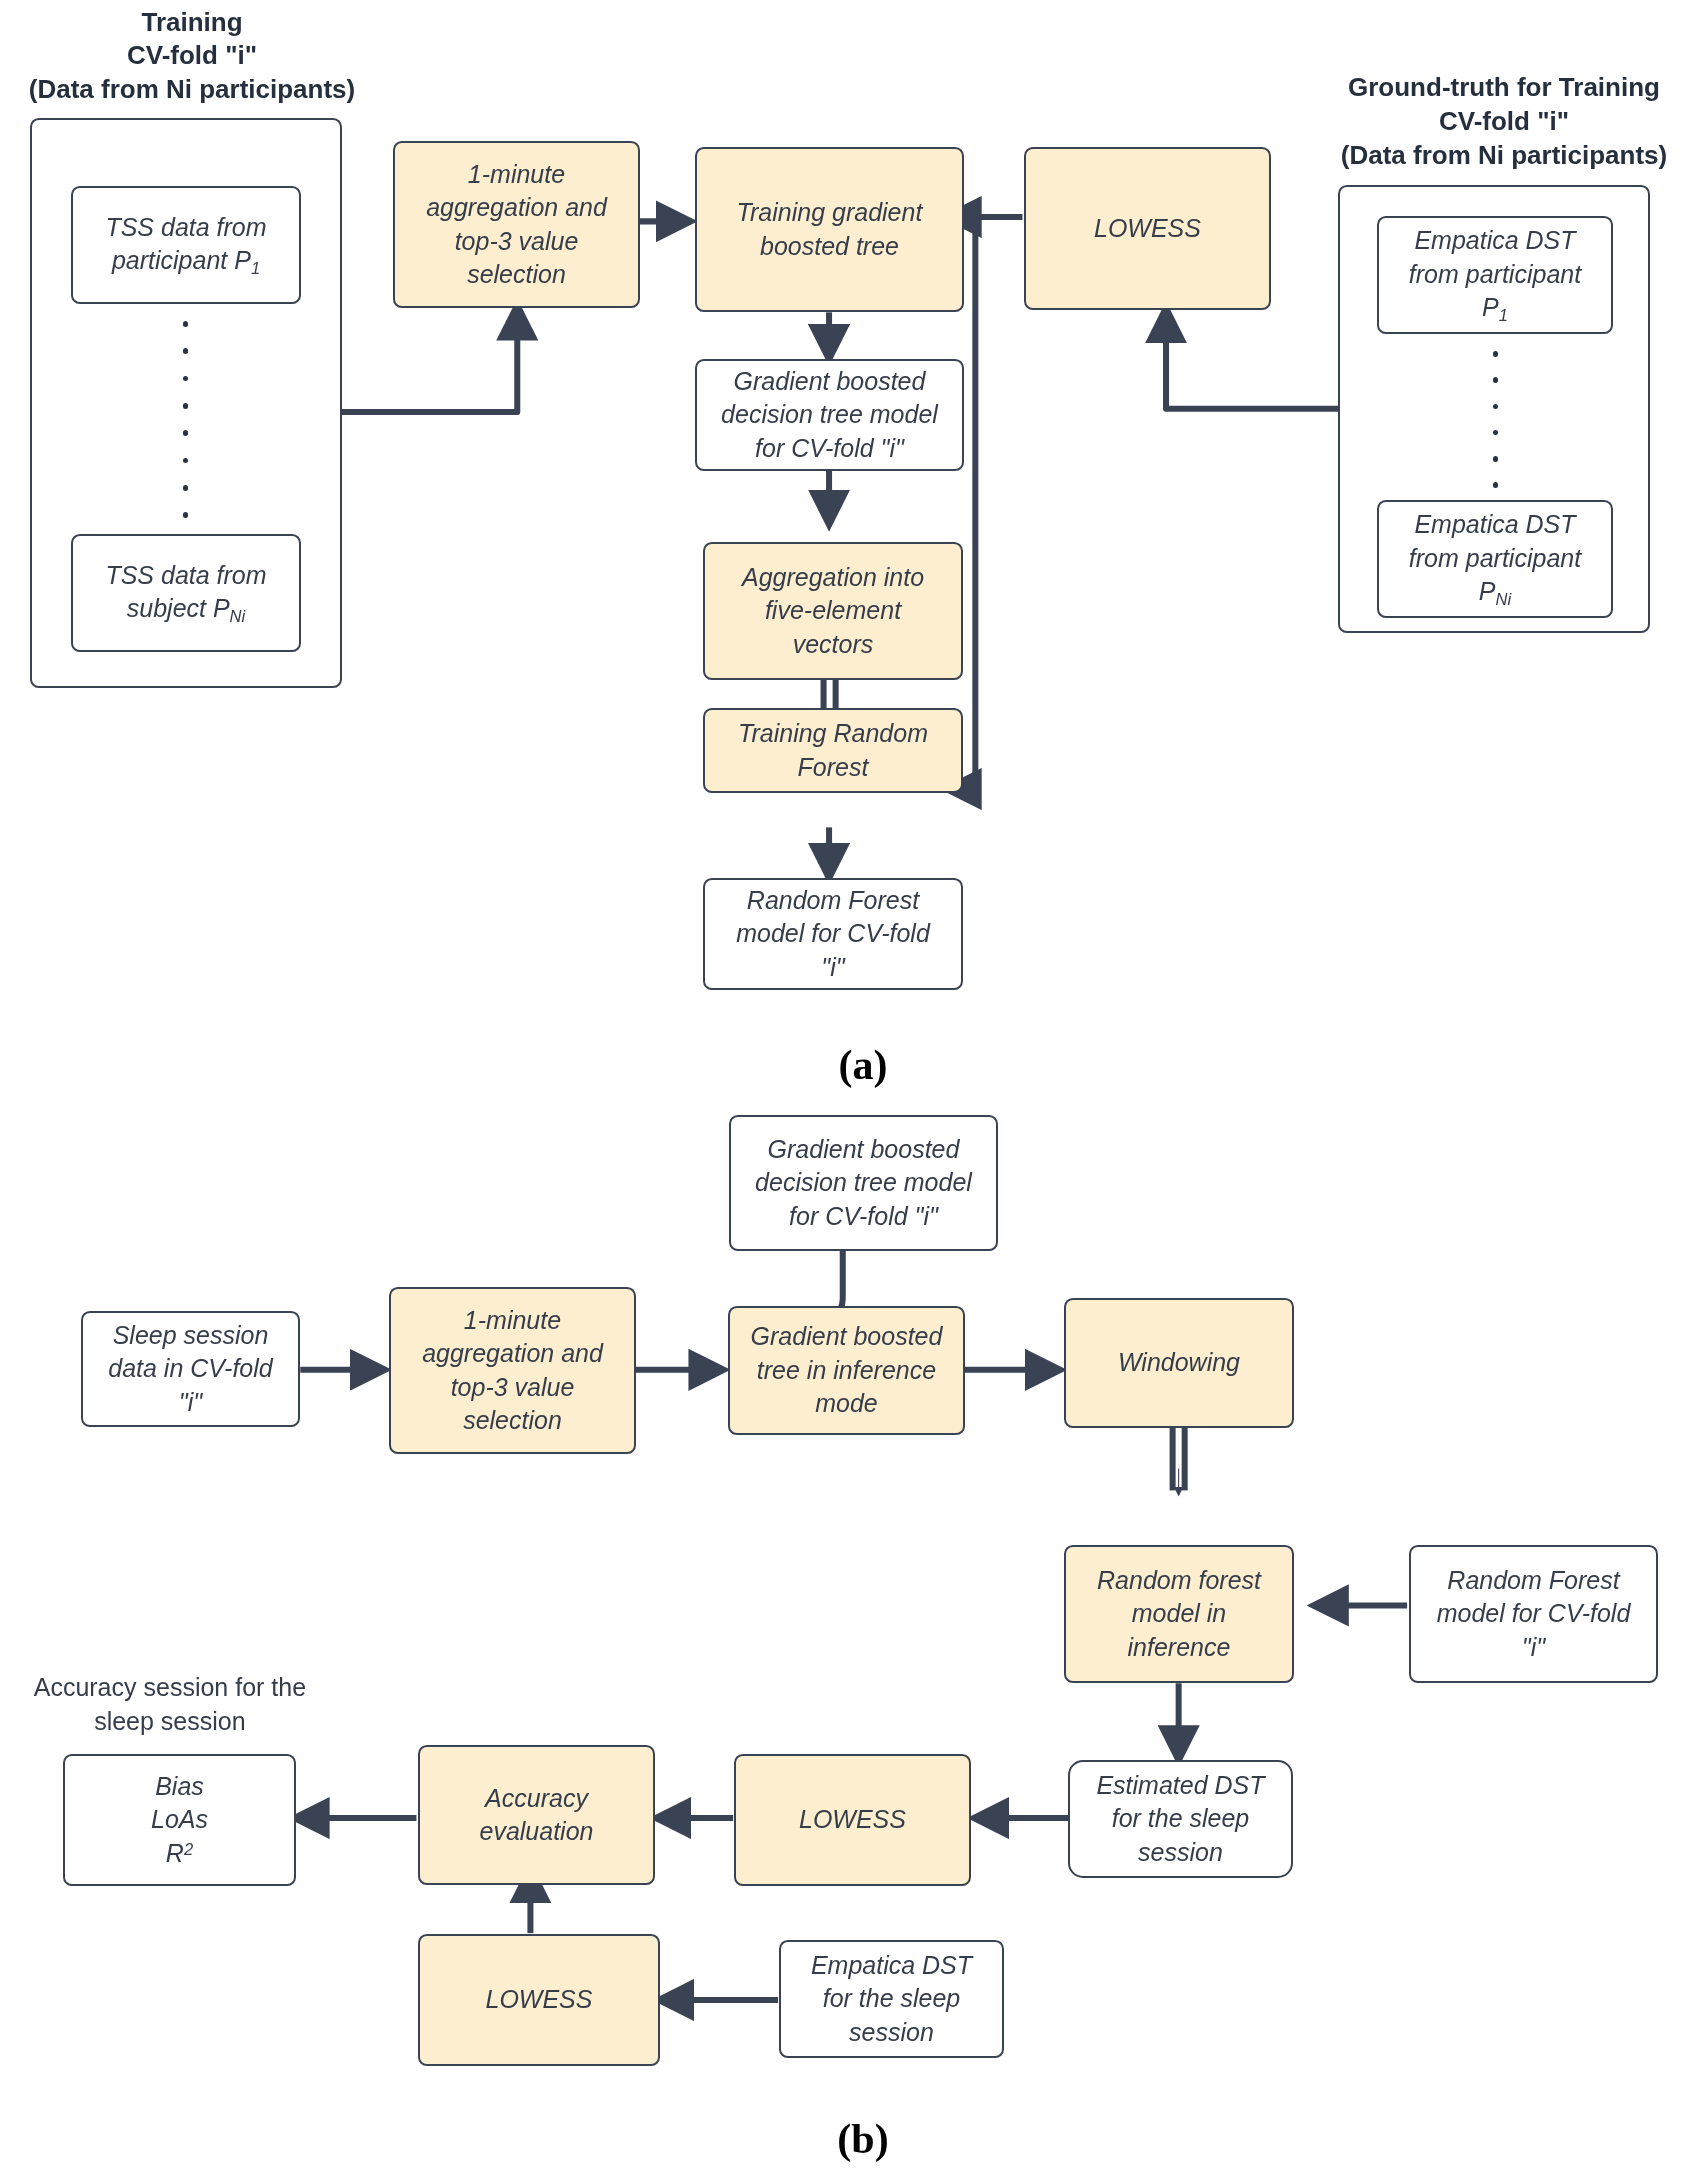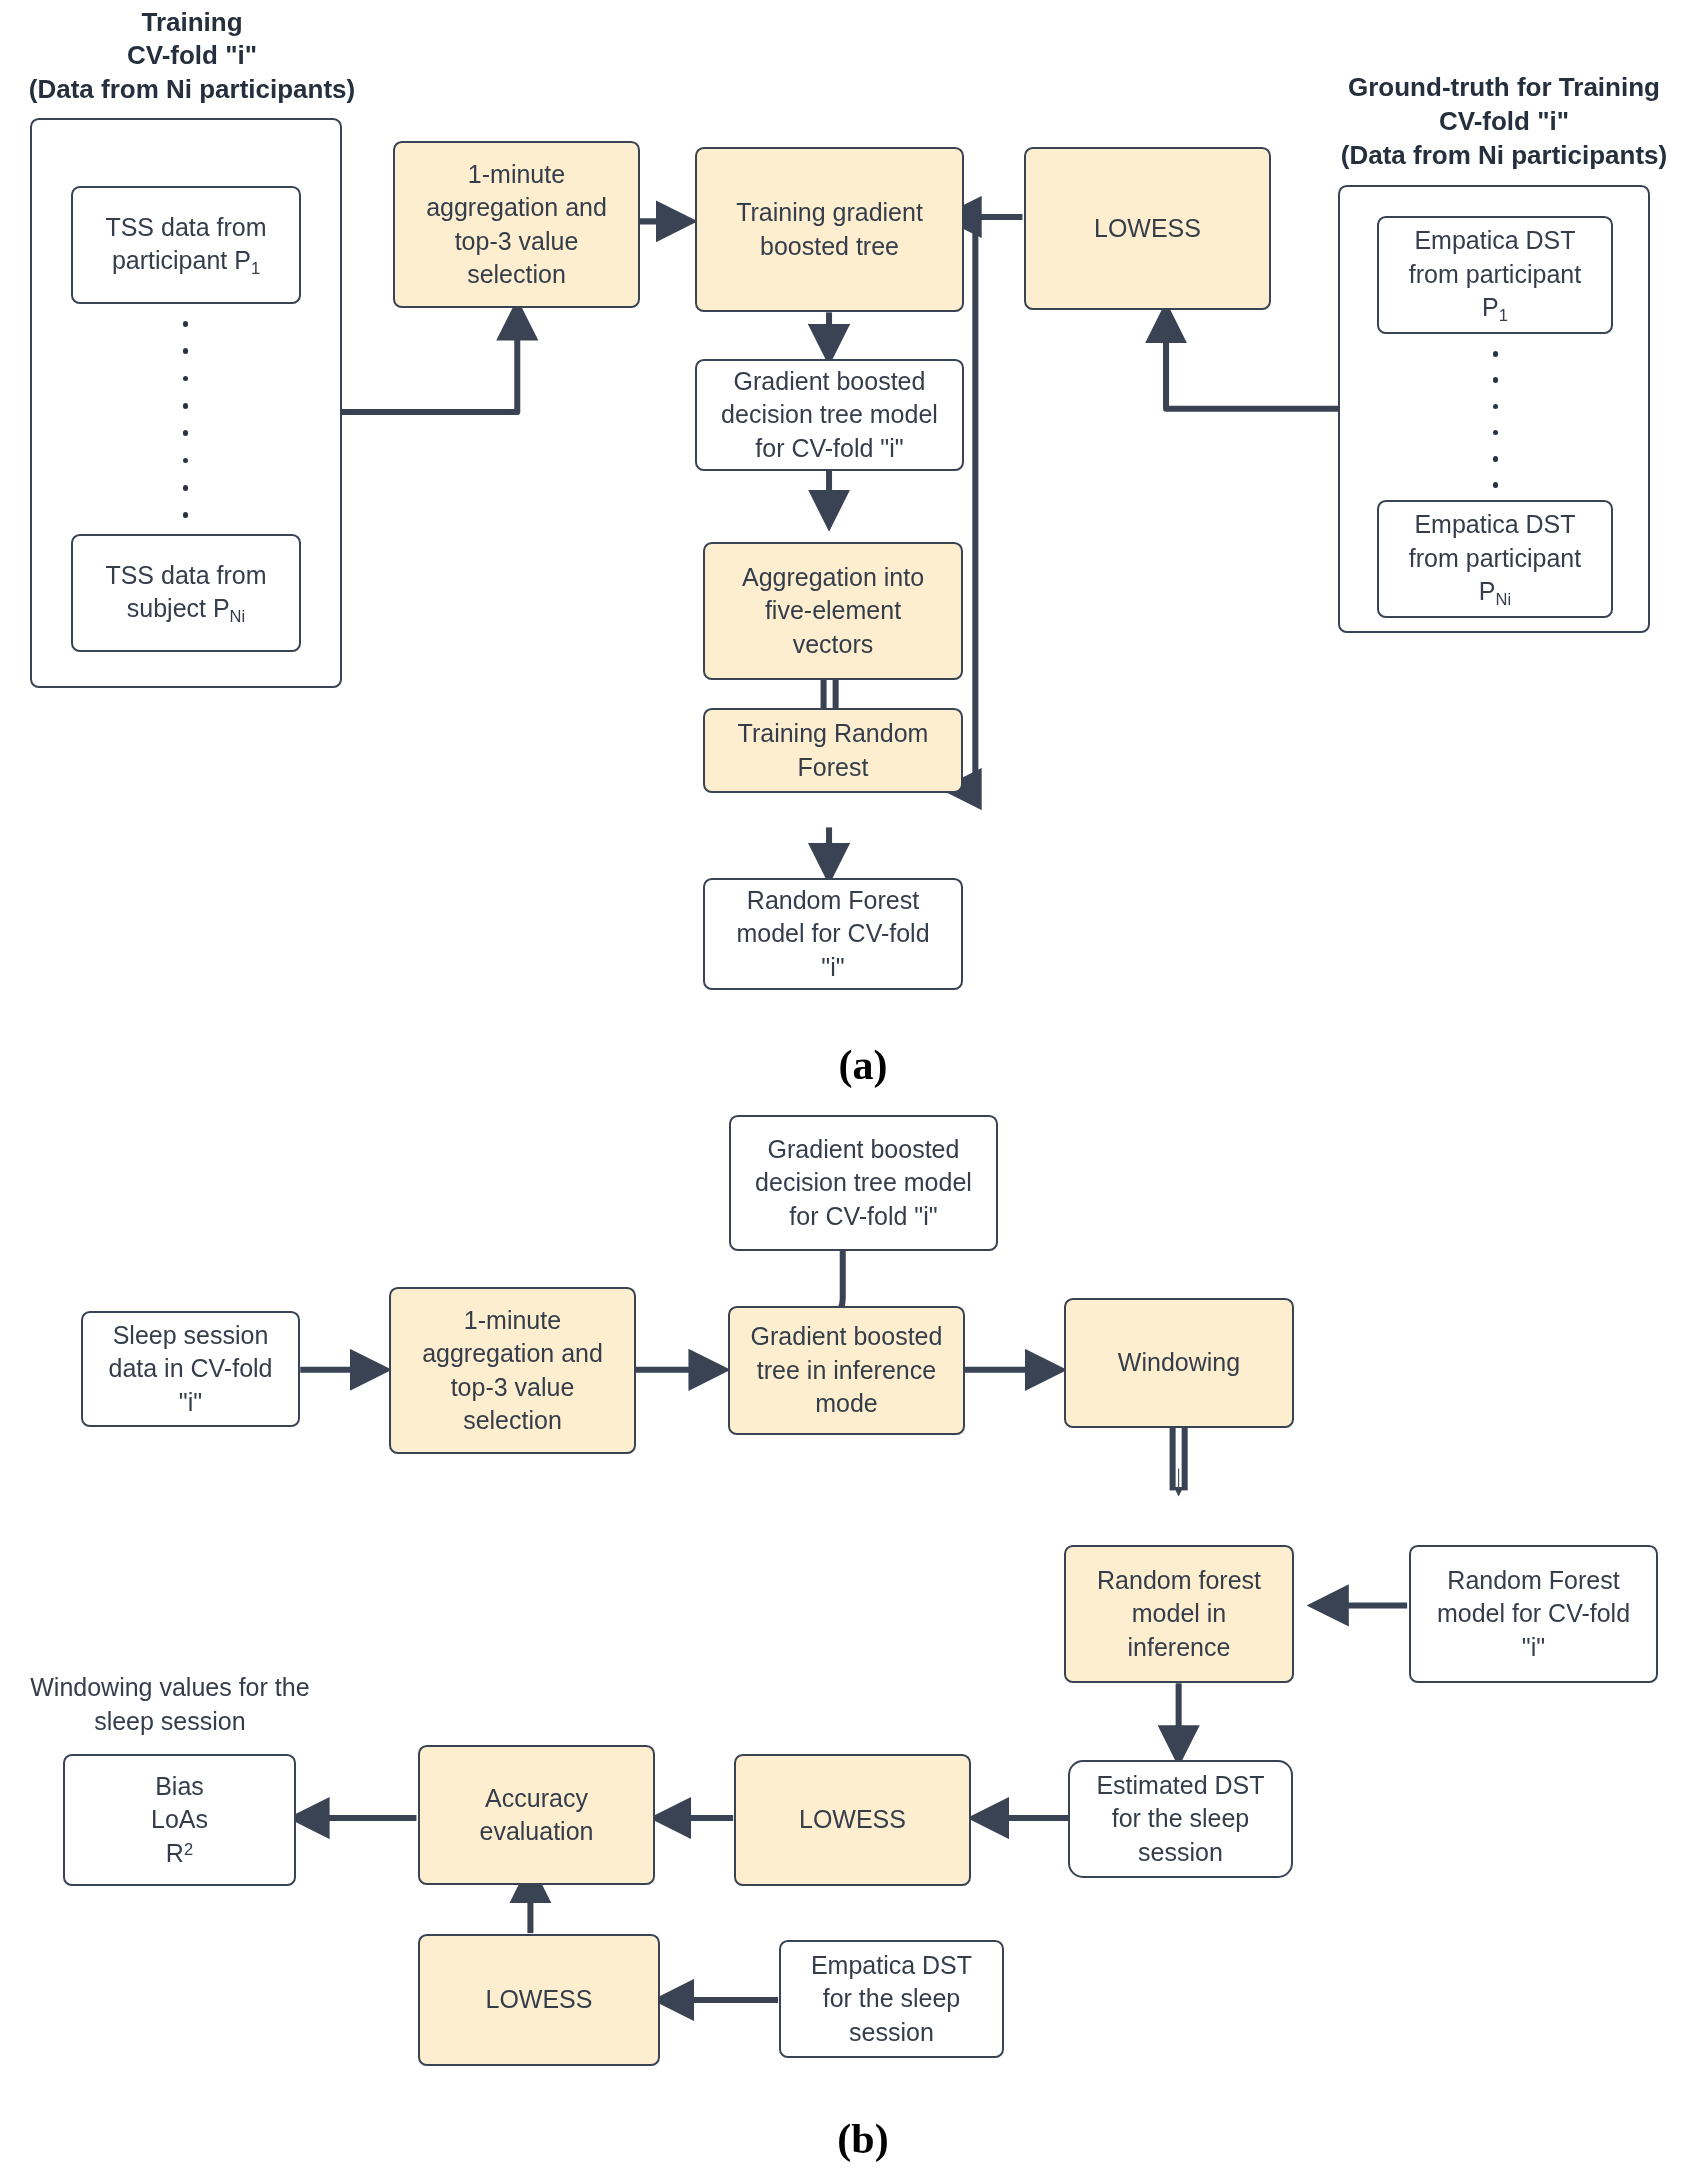--- a/index.html
+++ b/index.html
@@ -1,21 +1,21 @@
 <!DOCTYPE html>
 <html style="font-size:8.8px"><head>
 <meta charset="utf-8">
 <style>
   html,body{margin:0;padding:0;background:#ffffff;}
   body{font-family:"Liberation Sans",sans-serif;}
   #root{position:relative;width:1697px;height:2183px;background:#ffffff;overflow:hidden;}
   svg.layer{position:absolute;left:0;top:0;width:1697px;height:2183px;}
   .node{position:absolute;box-sizing:border-box;display:flex;align-items:center;justify-content:center;
         text-align:center;border:2.7px solid #3a4354;border-radius:8.8px;background:#ffffff;
-        color:#353c4a;font-size:25px;line-height:1.34;padding:3.3px 5.5px;}
+        color:#353c4a;font-size:25px;line-height:1.34;padding:3.3px 5.5px;font-style:italic;}
   .node.accent{background:#fdeecf;}
   .container-box{position:absolute;box-sizing:border-box;border:2.7px solid #3a4354;border-radius:8.8px;background:#ffffff;}
   .grouptitle{position:absolute;text-align:center;font-weight:bold;color:#262f3d;font-size:26px;line-height:1.30;}
   .plainlabel{position:absolute;text-align:center;color:#353c4a;font-size:25px;line-height:1.34;}
   .panel-letter{position:absolute;text-align:center;font-family:"Liberation Serif",serif;font-weight:bold;
                 font-size:42px;color:#000000;}
   .dots{position:absolute;display:flex;flex-direction:column;align-items:center;justify-content:space-between;}
   .dots i{display:block;width:5.5px;height:5.5px;border-radius:50%;background:#2b3340;}
   sub{font-size:0.66em;vertical-align:-0.28em;}
   sup{font-size:0.66em;vertical-align:0.45em;}
@@ -200,21 +200,21 @@
 
   <div class="node accent" style="left:734px;top:1754px;width:237px;height:132px;">
     <span>LOWESS</span>
   </div>
 
   <div class="node accent" style="left:418px;top:1745px;width:237px;height:140px;">
     <span>Accuracy<br>evaluation</span>
   </div>
 
   <div class="plainlabel" style="left:16.4px;top:1671px;width:307px;">
-    <div>Windowing values for the</div>
+    <div>Accuracy session for the</div>
     <div>sleep session</div>
   </div>
 
   <div class="node" style="left:63px;top:1754px;width:233px;height:132px;">
     <span>Bias<br>LoAs<br>R<sup>2</sup></span>
   </div>
 
   <div class="node accent" style="left:418px;top:1934px;width:242px;height:132px;">
     <span>LOWESS</span>
   </div>

